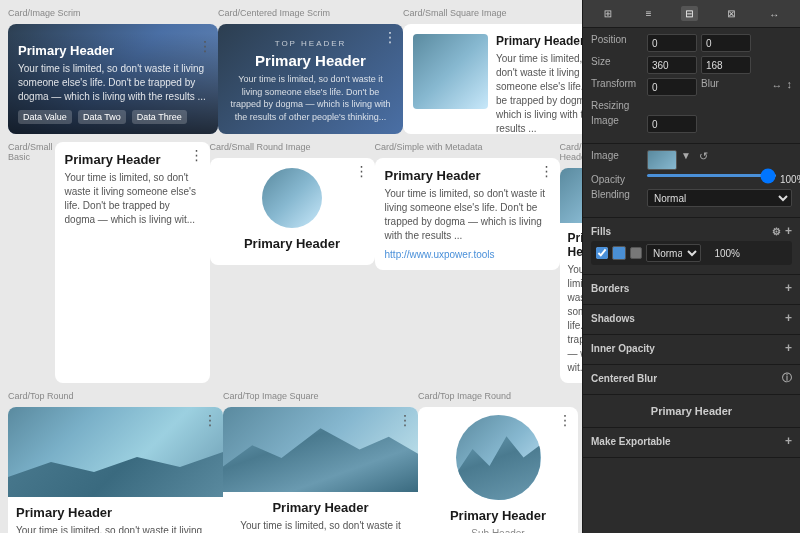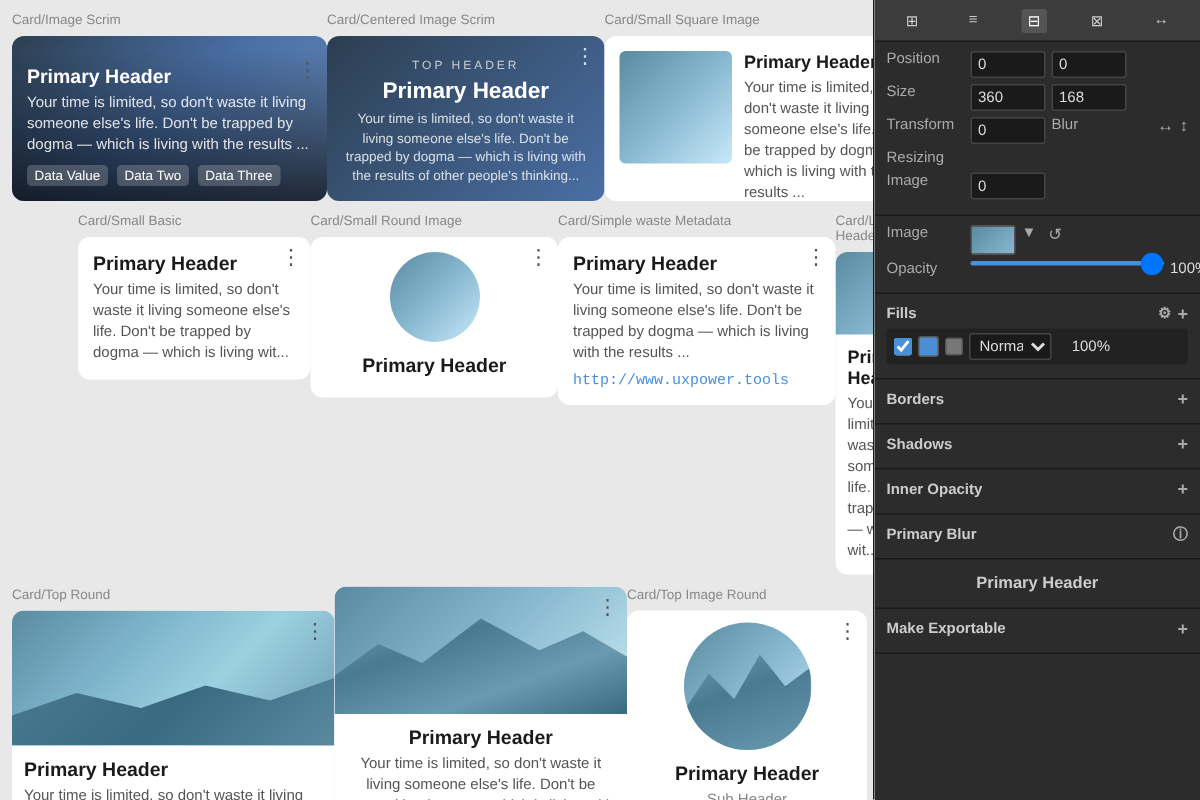--- a/index.html
+++ b/index.html
@@ -79,21 +79,20 @@
       color: #555;
       line-height: 1.4;
     }
 
     .card-link {
       color: #4a90d9;
       font-size: 10px;
       margin-top: 6px;
       display: block;
       text-decoration: none;
-      font-family: Liberation Mono, monospace;
     }
 
     
     .tag {
       display: inline-block;
       background: #e0e0e0;
       border-radius: 3px;
       font-size: 9px;
       padding: 2px 5px;
       margin-right: 3px;
@@ -469,40 +468,40 @@
 
           </div>
         </div>
       </div>
     </div>
 
   </div>
 
   <div class="cards-row">
 
-    <div style="display:flex;flex-direction:column;gap:2px;margin-left:44px;">
+    <div style="display:flex;flex-direction:row;gap:2px;">
       <span class="section-label">Card/Small Basic</span>
       <div class="card card-small-basic" style="position:relative;">
         <span class="card-menu-btn">⋮</span>
         <div class="card-header">Primary Header</div>
         <div class="card-body-text">Your time is limited, so don't waste it living someone else's life. Don't be trapped by dogma — which is living wit...</div>
       </div>
     </div>
 
     <div style="display:flex;flex-direction:column;gap:2px;">
       <span class="section-label">Card/Small Round Image</span>
       <div class="card card-small-round" style="position:relative;">
         <span class="card-menu-btn">⋮</span>
         <div class="round-img" style="background:linear-gradient(135deg,#5a8a9f,#87b8d0,#c8e8fa);"></div>
         <div class="card-header">Primary Header</div>
       </div>
     </div>
 
     <div style="display:flex;flex-direction:column;gap:2px;">
-      <span class="section-label">Card/Simple waste Metadata</span>
+      <span class="section-label">Card/Simple with Metadata</span>
       <div class="card card-simple-meta" style="position:relative;">
         <span class="card-menu-btn">⋮</span>
         <div class="card-header">Primary Header</div>
         <div class="card-body-text">Your time is limited, so don't waste it living someone else's life. Don't be trapped by dogma — which is living with the results ...</div>
         <a class="card-link" href="#">http://www.uxpower.tools</a>
       </div>
     </div>
 
     <div style="display:flex;flex-direction:column;gap:2px;flex:1;">
       <span class="section-label">Card/Long Image Header</span>
@@ -528,20 +527,21 @@
         </div>
         <div class="content">
           <div class="card-header">Primary Header</div>
           <div class="card-body-text">Your time is limited, so don't waste it living someone else's life. Don't be trapped by dogma — which is living with the results of other people's thinking. Don't let the noise of others' opinions drown out your own inner voice.</div>
 
         </div>
       </div>
     </div>
 
     <div style="display:flex;flex-direction:column;gap:2px;">
+      <span class="section-label">Card/Top Image Square</span>
       <div class="card card-top-square" style="position:relative;">
         <span class="card-menu-btn">⋮</span>
         <div class="top-img">
           <div class="mountain"></div>
         </div>
         <div class="content">
           <div class="card-header">Primary Header</div>
           <div class="card-body-text">Your time is limited, so don't waste it living someone else's life. Don't be trapped by dogma — which is living with the results of other people's thinking. Don't let the noise of others' opinions drown out your own inner voice.</div>
 
         </div>
@@ -609,20 +609,29 @@
     <div class="panel-row">
       <span class="panel-label">Image</span>
       <div class="image-thumbnail" style="background:linear-gradient(135deg,#5a8a9f,#87b8d0);"></div>
       <span style="color:#aaa;font-size:10px;cursor:pointer;">▼</span>
       <span style="color:#aaa;font-size:11px;cursor:pointer;margin-left:4px;">↺</span>
     </div>
     <div class="panel-row">
       <span class="panel-label">Opacity</span>
       <input type="range" class="panel-slider" min="0" max="100" value="100" style="flex: 1 1 0%;">
       <span class="panel-pct">100%</span>
+    </div>
+    <div class="panel-row">
+      <span class="panel-label">Blending</span>
+      <select class="panel-select">
+        <option>Normal</option>
+        <option>Multiply</option>
+        <option>Screen</option>
+        <option>Overlay</option>
+      </select>
     </div>
   </div>
 
   <div class="panel-section">
     <div class="fills-header">
       <span>Fills</span>
       <div style="display:flex;gap:4px;align-items:center;">
         <span style="color:#aaa;font-size:10px;cursor:pointer;">⚙</span>
         <span style="color:#aaa;font-size:12px;cursor:pointer;">+</span>
       </div>
@@ -655,21 +664,21 @@
 
   <div class="panel-section">
     <div class="panel-section-title">
       <span>Inner Opacity</span>
       <span style="color:#aaa;font-size:12px;">+</span>
     </div>
   </div>
 
   <div class="panel-section">
     <div class="panel-section-title">
-      <span>Primary Blur</span>
+      <span>Centered Blur</span>
       <span style="color:#aaa;font-size:10px;">ⓘ</span>
     </div>
   </div>
 
   <div class="panel-section">
     <div class="panel-primary-header-text">Primary Header</div>
   </div>
 
   <div class="panel-section">
     <div class="panel-section-title">

